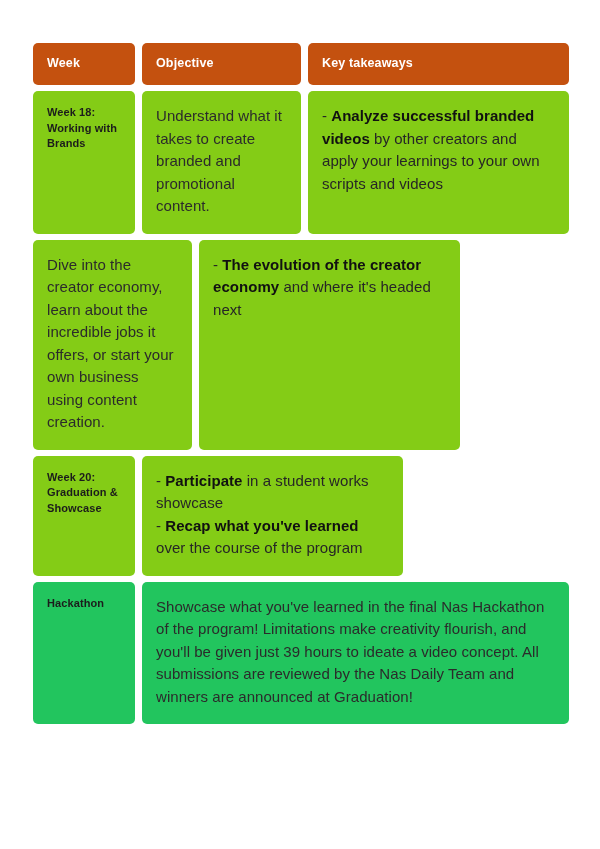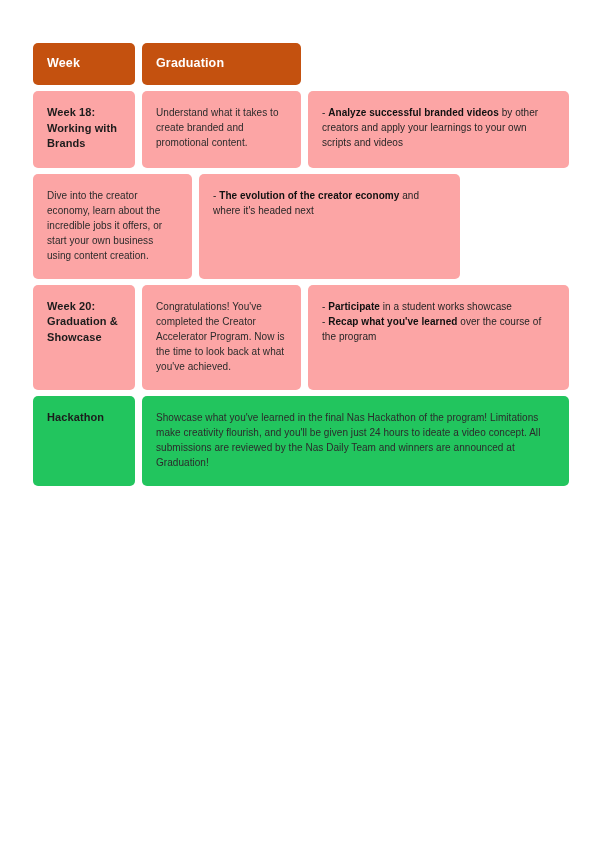--- a/index.html
+++ b/index.html
@@ -56,38 +56,38 @@
   .header-label {
     color: #ffffff;
     font-size: 12.5px;
     font-weight: 700;
     letter-spacing: 0.15px;
     line-height: 1.2;
   }
 
   
   .cell {
-    background: #fca5a5;
+    background: #84cc16;
     border-radius: 5px;
     padding: 14px 14px 16px 14px;
     box-sizing: border-box;
   }
   .cell.peach { background: #22c55e; }
 
   .week-label {
     color: #1c1c1c;
     font-size: 11px;
     font-weight: 700;
     line-height: 1.42;
     letter-spacing: 0.1px;
   }
 
   .body-text {
     color: #262626;
-    font-size: 10px;
+    font-size: 15px;
     font-weight: 400;
     line-height: 1.5;
     letter-spacing: 0.05px;
   }
   .body-text b,
   .body-text strong {
     font-weight: 700;
     color: #111111;
   }
   .takeaway-line { display: block; }
@@ -101,21 +101,24 @@
 
 <div class="page">
 
   <div class="curriculum-table">
 
     <div class="table-row header-row">
       <div class="cell col-week">
         <span class="header-label">Week</span>
       </div>
       <div class="cell col-objective">
-        <span class="header-label">Graduation</span>
+        <span class="header-label">Objective</span>
+      </div>
+      <div class="cell col-takeaways">
+        <span class="header-label">Key takeaways</span>
       </div>
     </div>
 
     <div class="table-row">
       <div class="cell col-week">
         <div class="week-label">Week 18: Working with Brands</div>
       </div>
       <div class="cell col-objective objective-cell">
         <div class="body-text">Understand what it takes to create branded and promotional content.</div>
       </div>
@@ -134,34 +137,31 @@
         <div class="body-text">
           <span class="takeaway-line"><span>- </span><b>The evolution of the creator economy</b><span> and where it's headed next</span></span>
         </div>
       </div>
     </div>
 
     <div class="table-row">
       <div class="cell col-week">
         <div class="week-label">Week 20: Graduation &amp; Showcase</div>
       </div>
-      <div class="cell col-objective objective-cell">
-        <div class="body-text">Congratulations! You've completed the Creator Accelerator Program. Now is the time to look back at what you've achieved.</div>
-      </div>
       <div class="cell col-takeaways">
         <div class="body-text">
           <span class="takeaway-line"><span>- </span><b>Participate</b><span> in a student works showcase</span></span>
           <span class="takeaway-line"><span>- </span><b>Recap what you've learned</b><span> over the course of the program</span></span>
         </div>
       </div>
     </div>
 
     <div class="table-row">
       <div class="cell col-week peach">
         <div class="week-label">Hackathon</div>
       </div>
       <div class="cell col-span-wide peach hackathon-body">
-        <div class="body-text">Showcase what you've learned in the final Nas Hackathon of the program! Limitations make creativity flourish, and you'll be given just 24 hours to ideate a video concept. All submissions are reviewed by the Nas Daily Team and winners are announced at Graduation!</div>
+        <div class="body-text">Showcase what you've learned in the final Nas Hackathon of the program! Limitations make creativity flourish, and you'll be given just 39 hours to ideate a video concept. All submissions are reviewed by the Nas Daily Team and winners are announced at Graduation!</div>
       </div>
     </div>
 
   </div>
 </div>
 
 </body></html>

